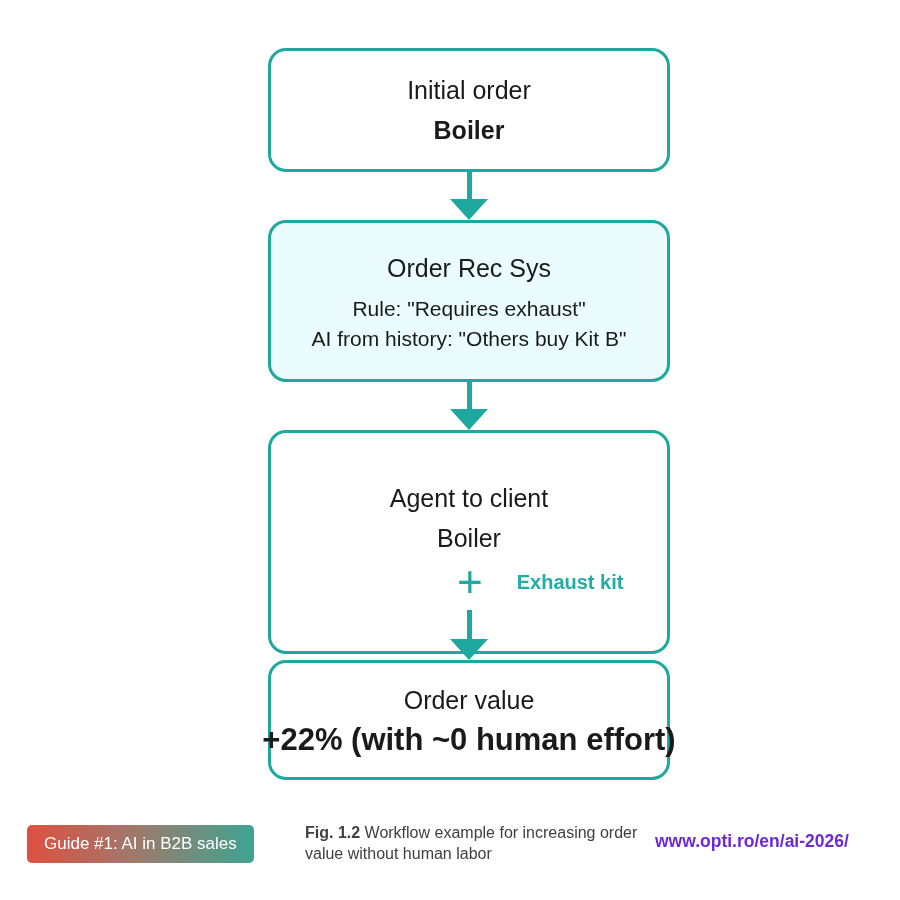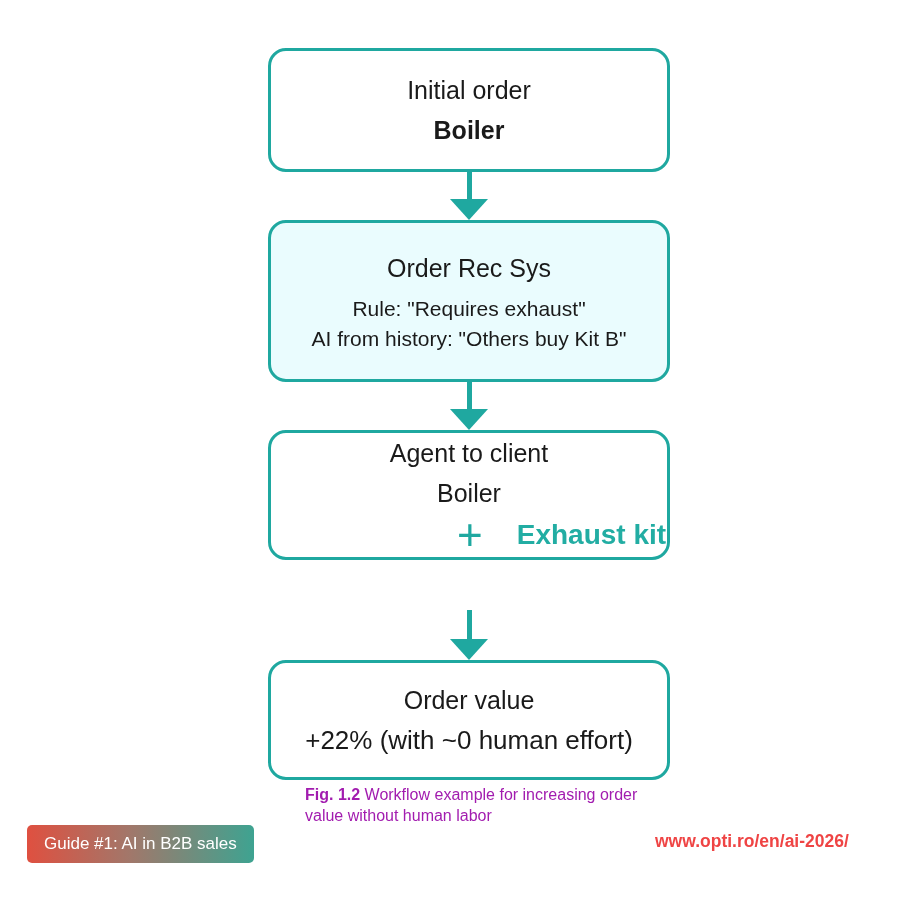--- a/index.html
+++ b/index.html
@@ -16,45 +16,45 @@
     border-radius: 18px;
     background: #ffffff;
     display: flex;
     flex-direction: column;
     justify-content: center;
     align-items: center;
     text-align: center;
   }
   .box-1 { top: 48px;  height: 124px; }
   .box-2 { top: 220px; height: 162px; background: #eafcfe; }
-  .box-3 { top: 430px; height: 130px; }
+  .box-3 { top: 430px; height: 224px; }
   .box-4 { top: 660px; height: 120px; align-items: center; }
 
   .box-title   { font-size: 25px; line-height: 40px; font-weight: 400; }
   .box-bold    { font-size: 25px; line-height: 40px; font-weight: 700; }
   .box-sub     { font-size: 21px; line-height: 30px; font-weight: 400; }
   .box2-title  { font-size: 25px; line-height: 40px; font-weight: 400; margin-bottom: 6px; }
-  .box4-bold   { font-size: 26px; line-height: 40px; font-weight: 400; white-space: nowrap; }
+  .box4-bold   { font-size: 31px; line-height: 40px; font-weight: 700; white-space: nowrap; }
 
   .plus-row {
     display: flex;
     align-items: center;
     gap: 34px;
     height: 48px;
     align-self: flex-start;
     margin-left: 186px;
   }
   .plus-sign {
     font-size: 44px;
     font-weight: 300;
     color: #1fa8a0;
     line-height: 44px;
   }
   .highlight-item {
-    font-size: 28px;
+    font-size: 20px;
     font-weight: 700;
     color: #22ada3;
     white-space: nowrap;
   }
 
   
   .arrow { position: absolute; left: 450px; width: 38px; }
   .arrow .stem {
     position: absolute; left: 16.5px; top: 0; width: 5px; background: #1fa8a0;
   }
@@ -79,33 +79,33 @@
     padding: 0 17px;
     display: flex; align-items: center;
     background: linear-gradient(90deg, #df5040 0%, #a2776a 45%, #3ea391 100%);
     color: #ffffff;
     font-size: 17px;
     border-radius: 5px;
     white-space: nowrap;
   }
   .caption {
     position: absolute;
-    left: 305px; top: 784px;
+    left: 305px; top: 822px;
     width: 345px;
     font-size: 16px;
     line-height: 21px;
-    color: #a21caf;
+    color: #404040;
   }
   .caption .fig-label { font-weight: 700; }
   .figure-url {
     position: absolute;
     left: 655px; top: 831px;
     font-size: 17.5px;
     font-weight: 600;
-    color: #ef4444;
+    color: #6d28d9;
     text-decoration: none;
     white-space: nowrap;
     cursor: pointer;
     text-align: right;
   }
 </style>
 </head>
 <body>
 
 <div class="canvas">

